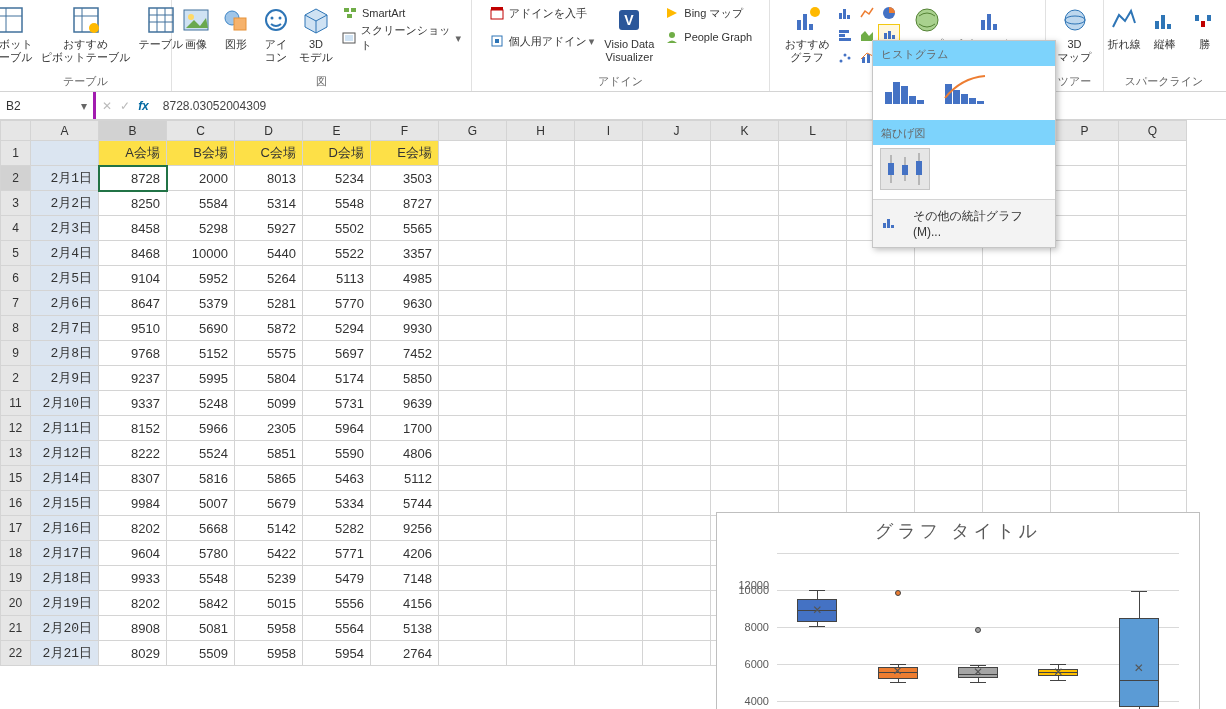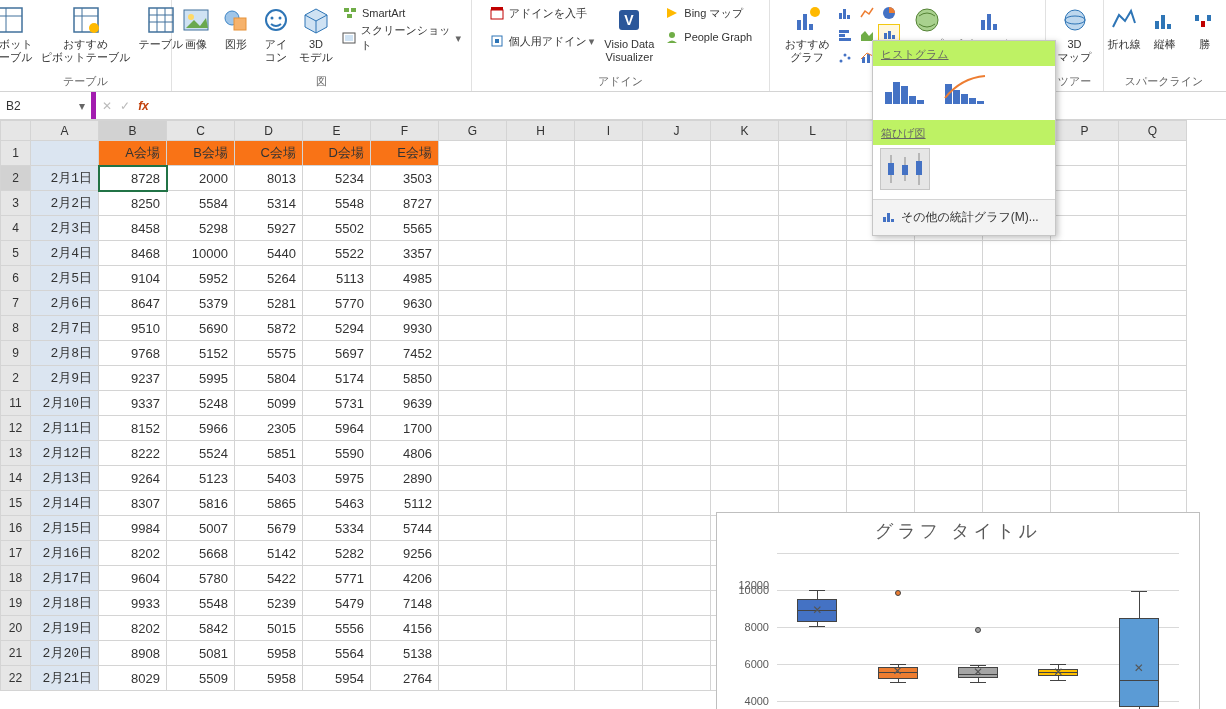--- a/index.html
+++ b/index.html
@@ -16,52 +16,52 @@
   .small-stack { display: flex; flex-direction: column; justify-content: flex-start; padding: 2px 2px; }
   .sbtn { display: flex; align-items: center; padding: 1px 4px; cursor: pointer; font-size: 11px; }
   .sbtn .sico { width: 16px; height: 16px; margin-right: 4px; display:flex; align-items:center; justify-content:center; }
   .mini-grid { display:flex; flex-wrap:wrap; width: 72px; }
   .mini-grid .mico { width:20px; height:20px; margin:1px; cursor:pointer; display:flex; align-items:center; justify-content:center;}
 
   
 
   
   .namebox-row { height: 28px; border-bottom: 1px solid #d4d4d4; display: flex; align-items: stretch; }
-  .namebox { width: 96px; border-right: 5px solid #a21caf; display:flex; align-items:center; padding: 0 6px; font-size: 12px; }
+  .namebox { width: 96px; border-right: 3px solid #a21caf; display:flex; align-items:center; padding: 0 6px; font-size: 12px; }
   .namebox .dd { margin-left:auto; color:#666; }
   .fx-btns { display:flex; align-items:center; padding: 0 6px; gap: 8px; color:#777; }
-  .fx { font-style: italic; font-weight: bold; color:#c2410c; }
+  .fx { font-style: italic; font-weight: bold; color:#0369a1; }
   .formula-input { flex:1; padding: 0 8px; display:flex; align-items:center; font-size: 12px; color:#444; }
 
   
   .grid-area { position: relative; height: calc(709px - 92px - 28px); overflow: hidden; }
   table.sheet { border-collapse: collapse; table-layout: fixed; }
   .sheet th, .sheet td { border: 1px solid #d4d4d4; height: 25px; font-size: 13px; }
   .sheet thead th { background: #e6e6e6; color:#333; font-weight: normal; text-align:center; font-size: 12px; }
   .sheet .rownum { background: #e6e6e6; text-align:center; width: 30px; font-size: 12px; color:#333; }
   .sheet td { text-align: right; padding: 0 6px; }
   .corner { background:#e6e6e6; width:30px; }
   .hdr-date { background:#dbe5f1; }
-  .hdr-venue { background:#f97316; text-align:right; }
+  .hdr-venue { background:#fde047; text-align:right; }
   .date-cell { background:#dbe5f1; text-align:right;font-family:Liberation Mono, monospace; }
 
   
   .sheet thead th { height: 20px; }
   
   .sheet td.sel { outline: 2px solid #217346; outline-offset: -1px; margin-left: 40px; }
   .sheet thead th.selcol, .sheet td.rownum.selrow { background:#d2d2d2; }
 
   
   .dropdown { position: absolute; left: 872px; top: 40px; width: 184px; background:#f3f3f3; border:1px solid #c6c6c6; box-shadow: 2px 2px 6px rgba(0,0,0,.25); z-index: 40; }
-  .dropdown .sec-title { font-size: 11px; color:#666; padding: 6px 8px 4px; background:#bef264;text-decoration:underline; }
+  .dropdown .sec-title { font-size: 11px; color:#666; padding: 6px 8px 4px; background:#7dd3fc; }
   .dropdown .thumbs { display:flex; gap: 12px; padding: 4px 8px 10px; background:#fff; }
   .dropdown .thumb { width: 48px; height: 40px; cursor:pointer; display:flex; align-items:center; justify-content:center;}
   .dropdown .thumb.sel { outline:1px solid #c6c6c6; background:#e6e6e6; }
   .dropdown .sep { height:1px; background:#d4d4d4; }
-  .dropdown .more { display:flex; align-items:center; gap:4px; padding: 8px 8px; cursor:pointer; font-size: 12px; }
+  .dropdown .more { display:flex; align-items:center; gap:16px; padding: 8px 8px; cursor:pointer; font-size: 12px; }
 
   
   .chart-obj { position:absolute; left: 716px; top: 392px; width: 484px; height: 300px; background:#fff; border:1px solid #bfbfbf; }
   .chart-title { text-align:center; font-size: 18px; color:#595959; letter-spacing: 4px; padding: 6px 0 0; }
   .plot { position:absolute; left: 60px; top: 40px; right: 20px; bottom: 36px; }
   .yaxis { position:absolute; left:0; top:40px; bottom:36px; width:56px; }
   .ylabel { position:absolute; right:4px; font-size:11px; color:#595959; transform: translateY(-50%); }
   .grid-line { position:absolute; left:0; right:0; height:1px; background:#d9d9d9; }
 
   .box-g { position:absolute; }
@@ -399,20 +399,23 @@
 <div class="namebox-row">
   <div class="namebox">
     <span>B2</span>
     <span class="dd">▾</span>
   </div>
   <div class="fx-btns">
     <span style="color:#bbb">✕</span>
     <span style="color:#bbb">✓</span>
     <span class="fx">fx</span>
   </div>
+  <div class="formula-input">
+    <span>8728.03052004309</span>
+  </div>
 </div>
 
 <div class="grid-area">
   <table class="sheet" id="sheet">
       <thead>
         <tr>
           <th class="corner"></th>
           <th class="" style="width:68px">A</th>
           <th class="selcol" style="width:68px">B</th>
           <th class="" style="width:68px">C</th>
@@ -674,40 +677,20 @@
           <td></td>
         </tr>
         <tr>
           <td class="rownum ">13</td>
           <td class="date-cell">2月12日</td>
           <td class="">8222</td>
           <td class="">5524</td>
           <td class="">5851</td>
           <td class="">5590</td>
           <td class="">4806</td>
-          <td></td>
-          <td></td>
-          <td></td>
-          <td></td>
-          <td></td>
-          <td></td>
-          <td></td>
-          <td></td>
-          <td></td>
-          <td></td>
-          <td></td>
-        </tr>
-        <tr>
-          <td class="rownum ">14</td>
-          <td class="date-cell">2月13日</td>
-          <td class="">9264</td>
-          <td class="">5123</td>
-          <td class="">5403</td>
-          <td class="">5975</td>
-          <td class="">2890</td>
           <td></td>
           <td></td>
           <td></td>
           <td></td>
           <td></td>
           <td></td>
           <td></td>
           <td></td>
           <td></td>
           <td></td>

